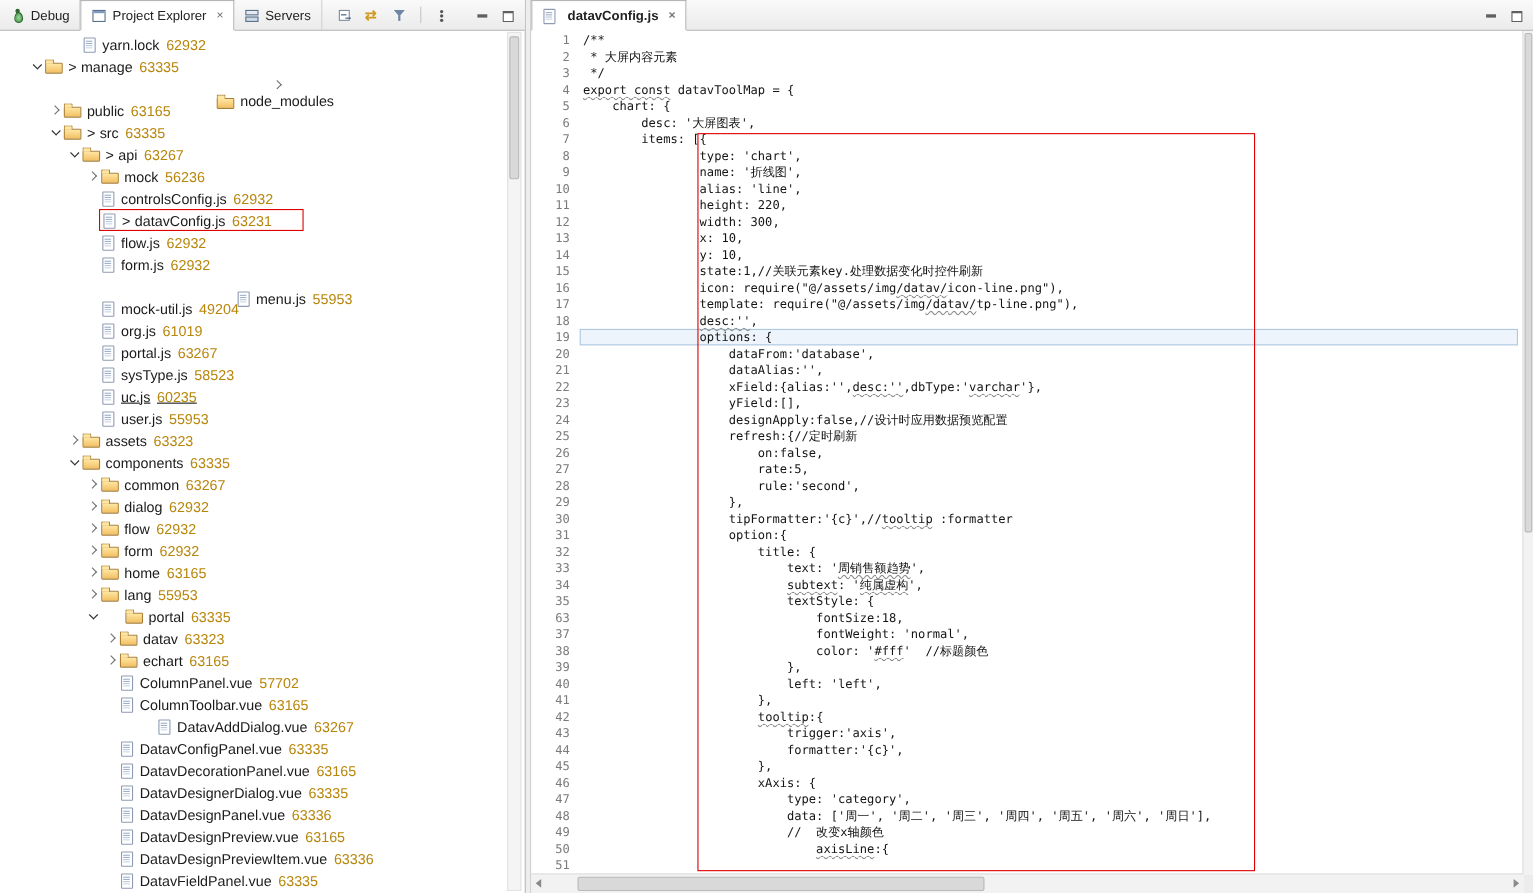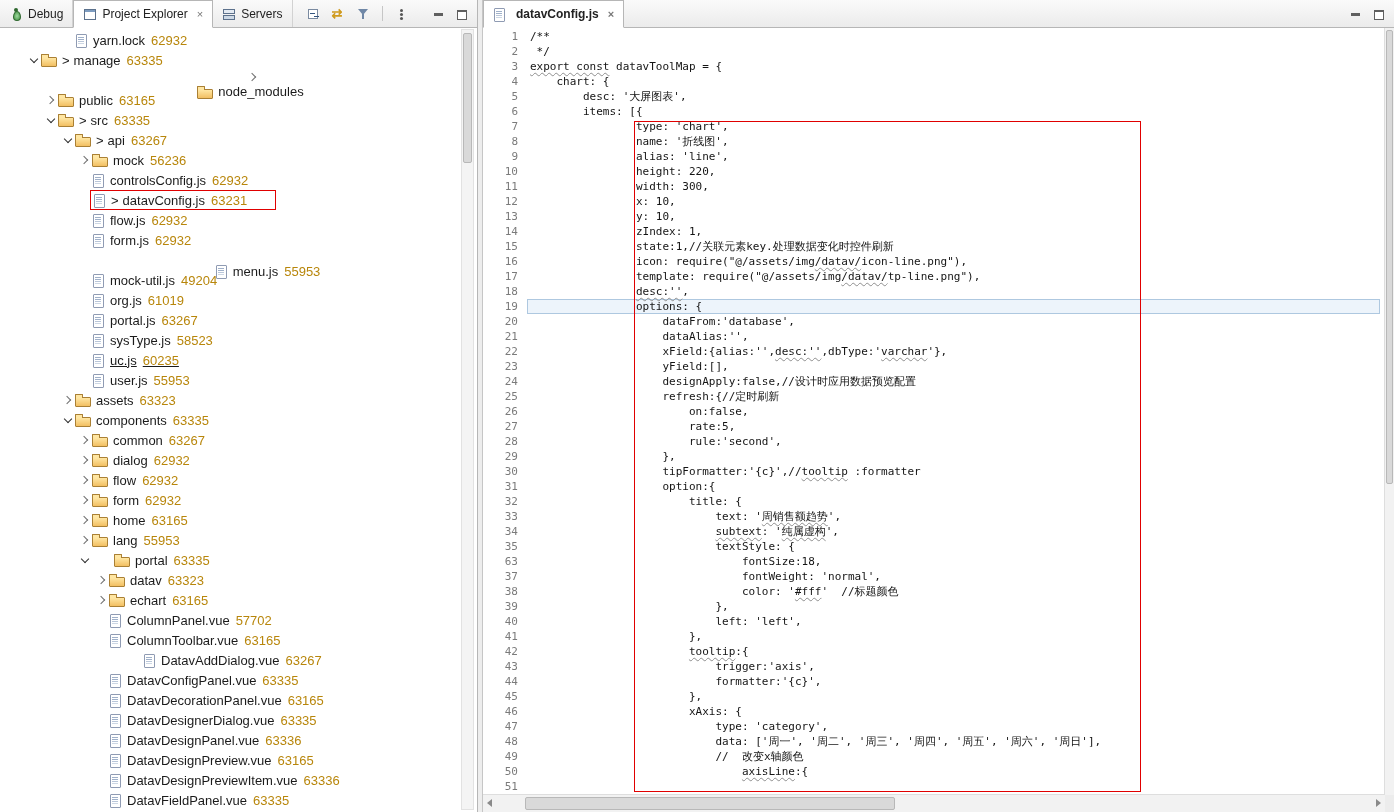--- a/index.html
+++ b/index.html
@@ -504,33 +504,33 @@
         <div class="ln">45</div>
         <div class="ln">46</div>
         <div class="ln">47</div>
         <div class="ln">48</div>
         <div class="ln">49</div>
         <div class="ln">50</div>
         <div class="ln">51</div>
       </div>
     <div id="code">
         <div class="cl">/**</div>
+        <div class="cl"> * 大屏内容元素</div>
         <div class="cl"> */</div>
         <div class="cl"><span class="sq">export const</span> datavToolMap = {</div>
         <div class="cl">    chart: {</div>
         <div class="cl">        desc: '大屏图表',</div>
         <div class="cl">        items: [{</div>
         <div class="cl">                type: 'chart',</div>
         <div class="cl">                name: '折线图',</div>
         <div class="cl">                alias: 'line',</div>
         <div class="cl">                height: 220,</div>
         <div class="cl">                width: 300,</div>
         <div class="cl">                x: 10,</div>
         <div class="cl">                y: 10,</div>
-        <div class="cl">                zIndex: 1,</div>
         <div class="cl">                state:1,//关联元素key.处理数据变化时控件刷新</div>
         <div class="cl">                icon: require("@/assets/img<span class="sq">/datav/</span>icon-line.png"),</div>
         <div class="cl">                template: require("@/assets/img<span class="sq">/datav/</span>tp-line.png"),</div>
         <div class="cl">                <span class="sq">desc:''</span>,</div>
         <div class="cl">                options: {</div>
         <div class="cl">                    dataFrom:'database',</div>
         <div class="cl">                    dataAlias:'',</div>
         <div class="cl">                    xField:{alias:'',<span class="sq">desc:''</span>,dbType:'<span class="sq">varchar</span>'},</div>
         <div class="cl">                    yField:[],</div>
         <div class="cl">                    designApply:false,//设计时应用数据预览配置</div>

